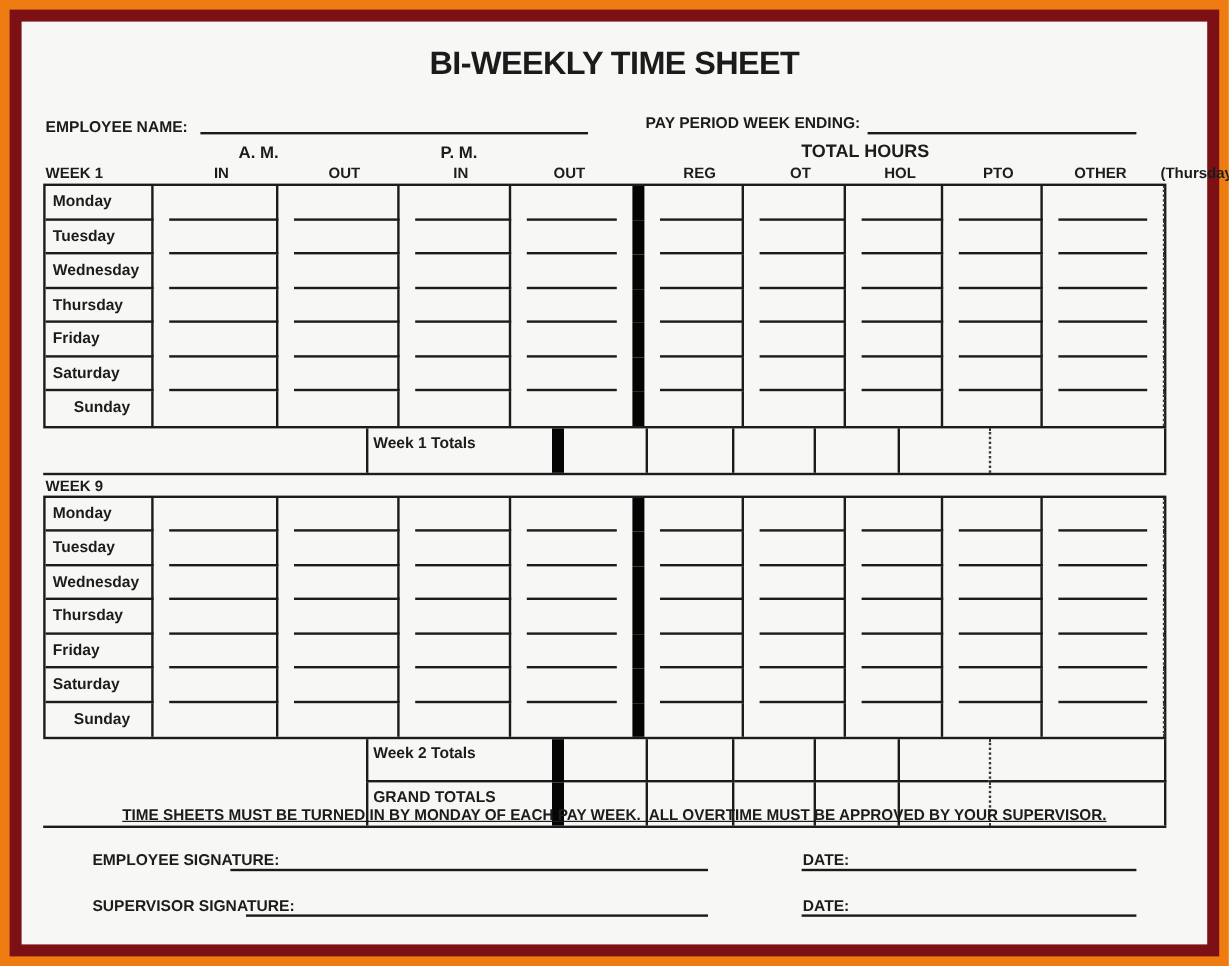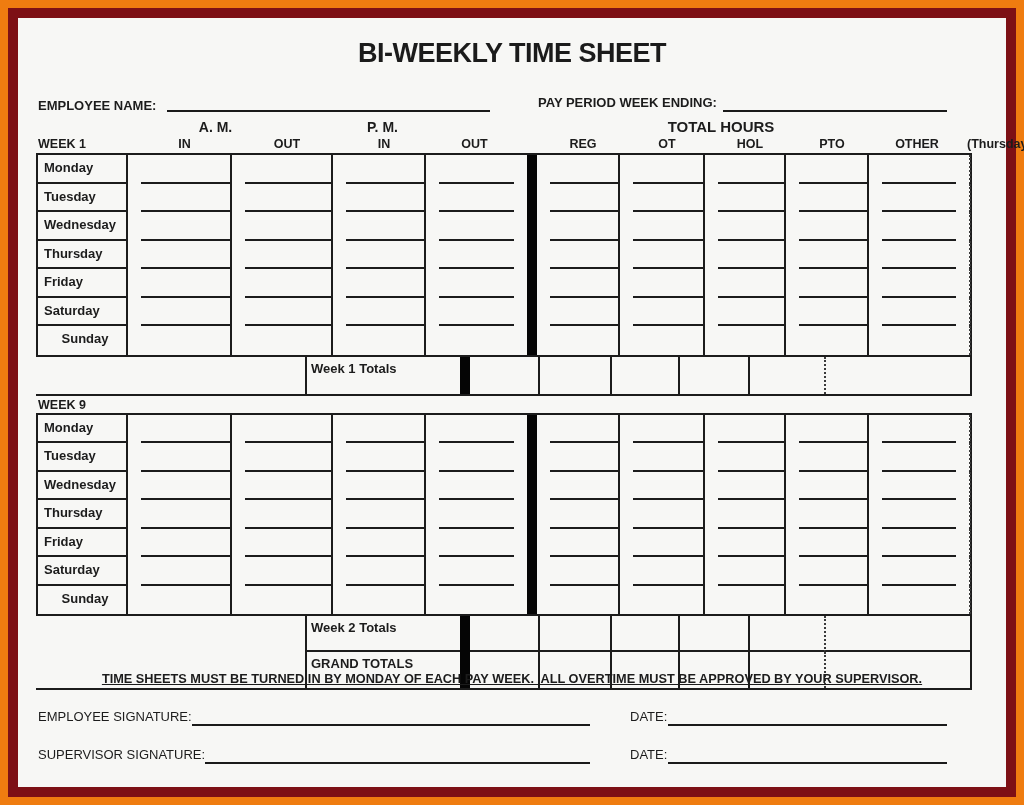--- a/index.html
+++ b/index.html
@@ -66,21 +66,21 @@
   .week2-band { height: 19px; border-top: 2px solid #1c1c1c; }
   .week2-band .wlbl { font-size: 12.5px; font-weight: bold; padding: 2px 0 0 2px; }
 
   .notice {
     position: absolute; left: 0; top: 671px; width: 100%;
     text-align: center; font-size: 13px; font-weight: bold;
     text-decoration: underline; white-space: pre;
     transform: scaleX(0.98);
   }
 
-  .sig-label { position: absolute; font-size: 13px; font-weight: normal; white-space: nowrap; }
+  .sig-label { position: absolute; font-size: 13px; font-weight: bold; white-space: nowrap; margin-left: 39px; }
 </style>
 </head>
 <body>
 
 <div class="frame-maroon"></div>
 <div class="page"></div>
 
 <div class="content">
 
   <div class="title">BI-WEEKLY TIME SHEET</div>

